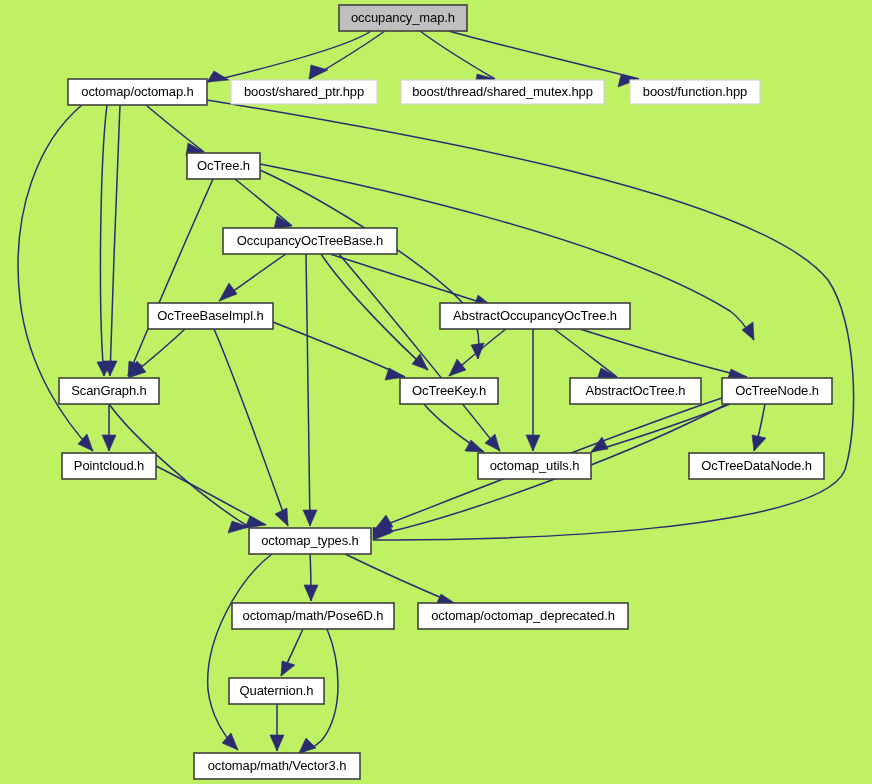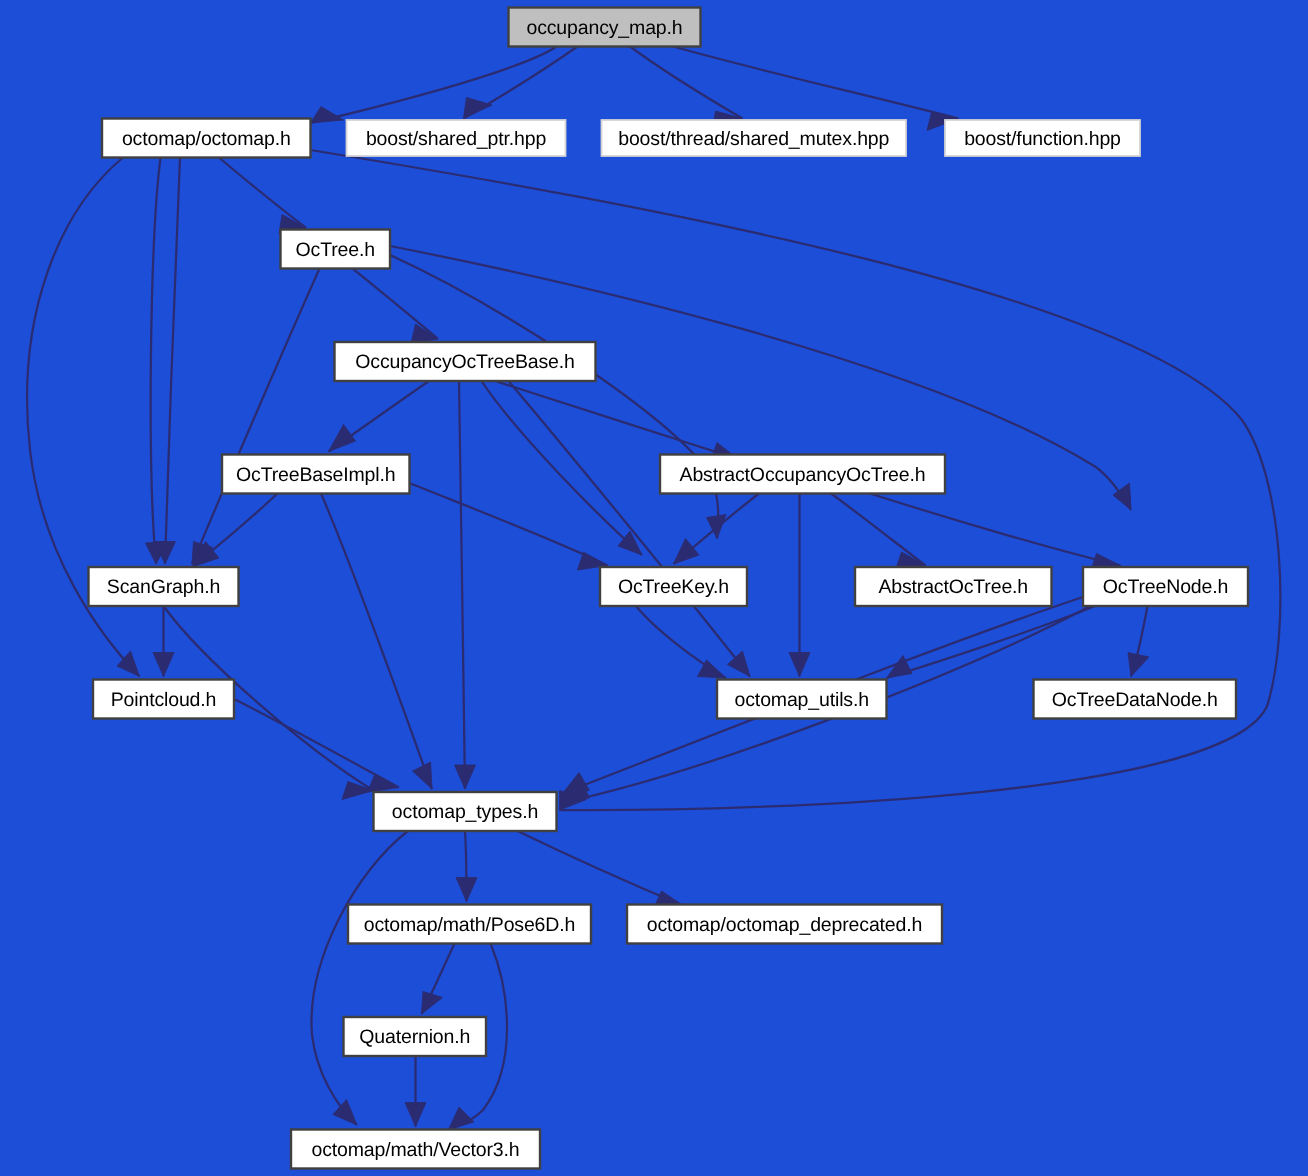--- a/index.html
+++ b/index.html
@@ -4,21 +4,21 @@
 <style>
   html, body {
     margin: 0;
     padding: 0;
     background: #ffffff;
   }
   #graph-root {
     position: relative;
     width: 872px;
     height: 784px;
-    background: #1d4ed8;
+    background: #bef264;
     font-family: "Liberation Sans", sans-serif;
     overflow: hidden;
   }
   svg#dep-graph {
     display: block;
     width: 872px;
     height: 784px;
   }
   .node-box {
     fill: #ffffff;

